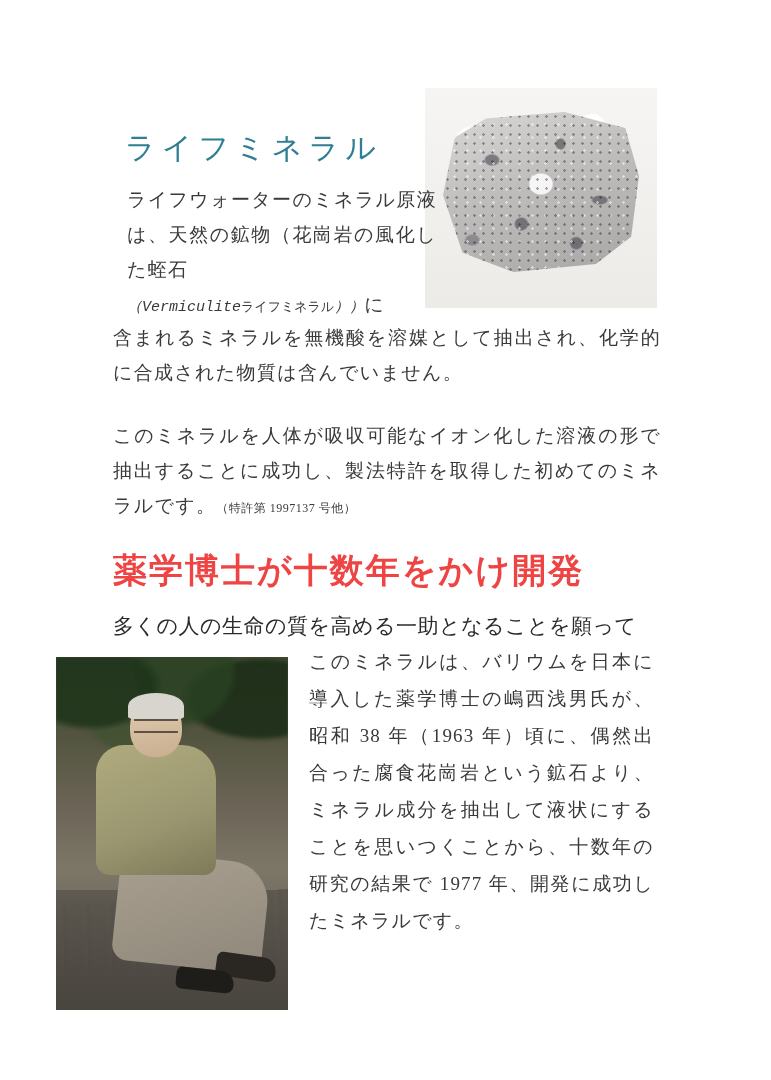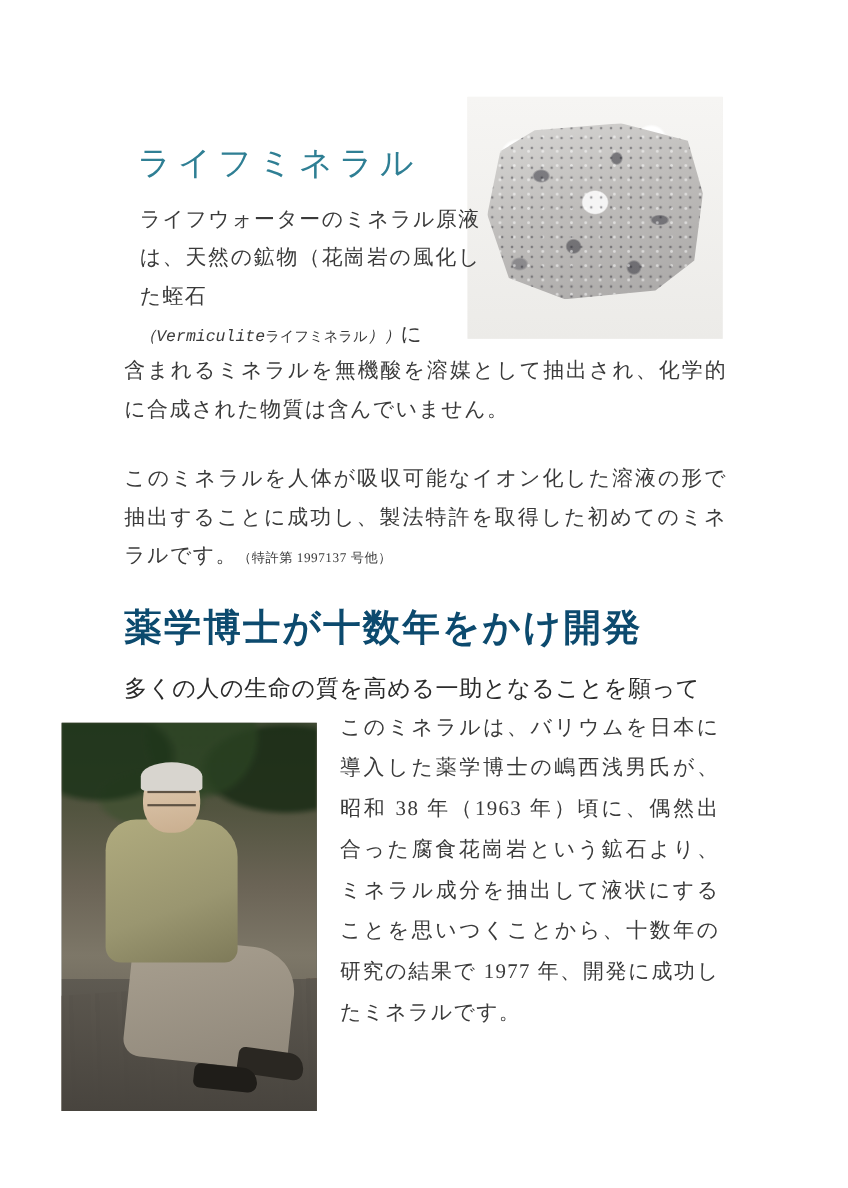--- a/index.html
+++ b/index.html
@@ -121,21 +121,21 @@
   }
 
   
   .heading2 {
     position: absolute;
     left: 113px;
     top: 548px;
     font-size: 34px;
     font-weight: bold;
     letter-spacing: 2px;
-    color: #0c4a6e;
+    color: #ef4444;
     margin: 0;
     white-space: nowrap;
     font-family: "Liberation Serif", serif;
   }
   .subheading2 {
     position: absolute;
     left: 113px;
     top: 612px;
     font-size: 21px;
     font-weight: normal;

